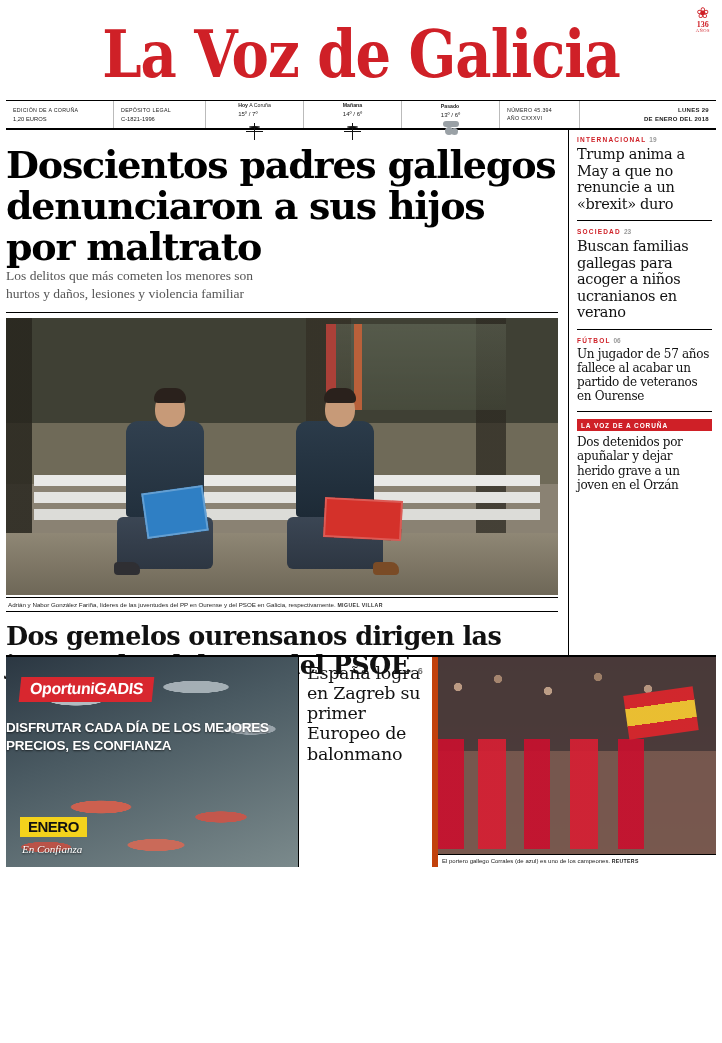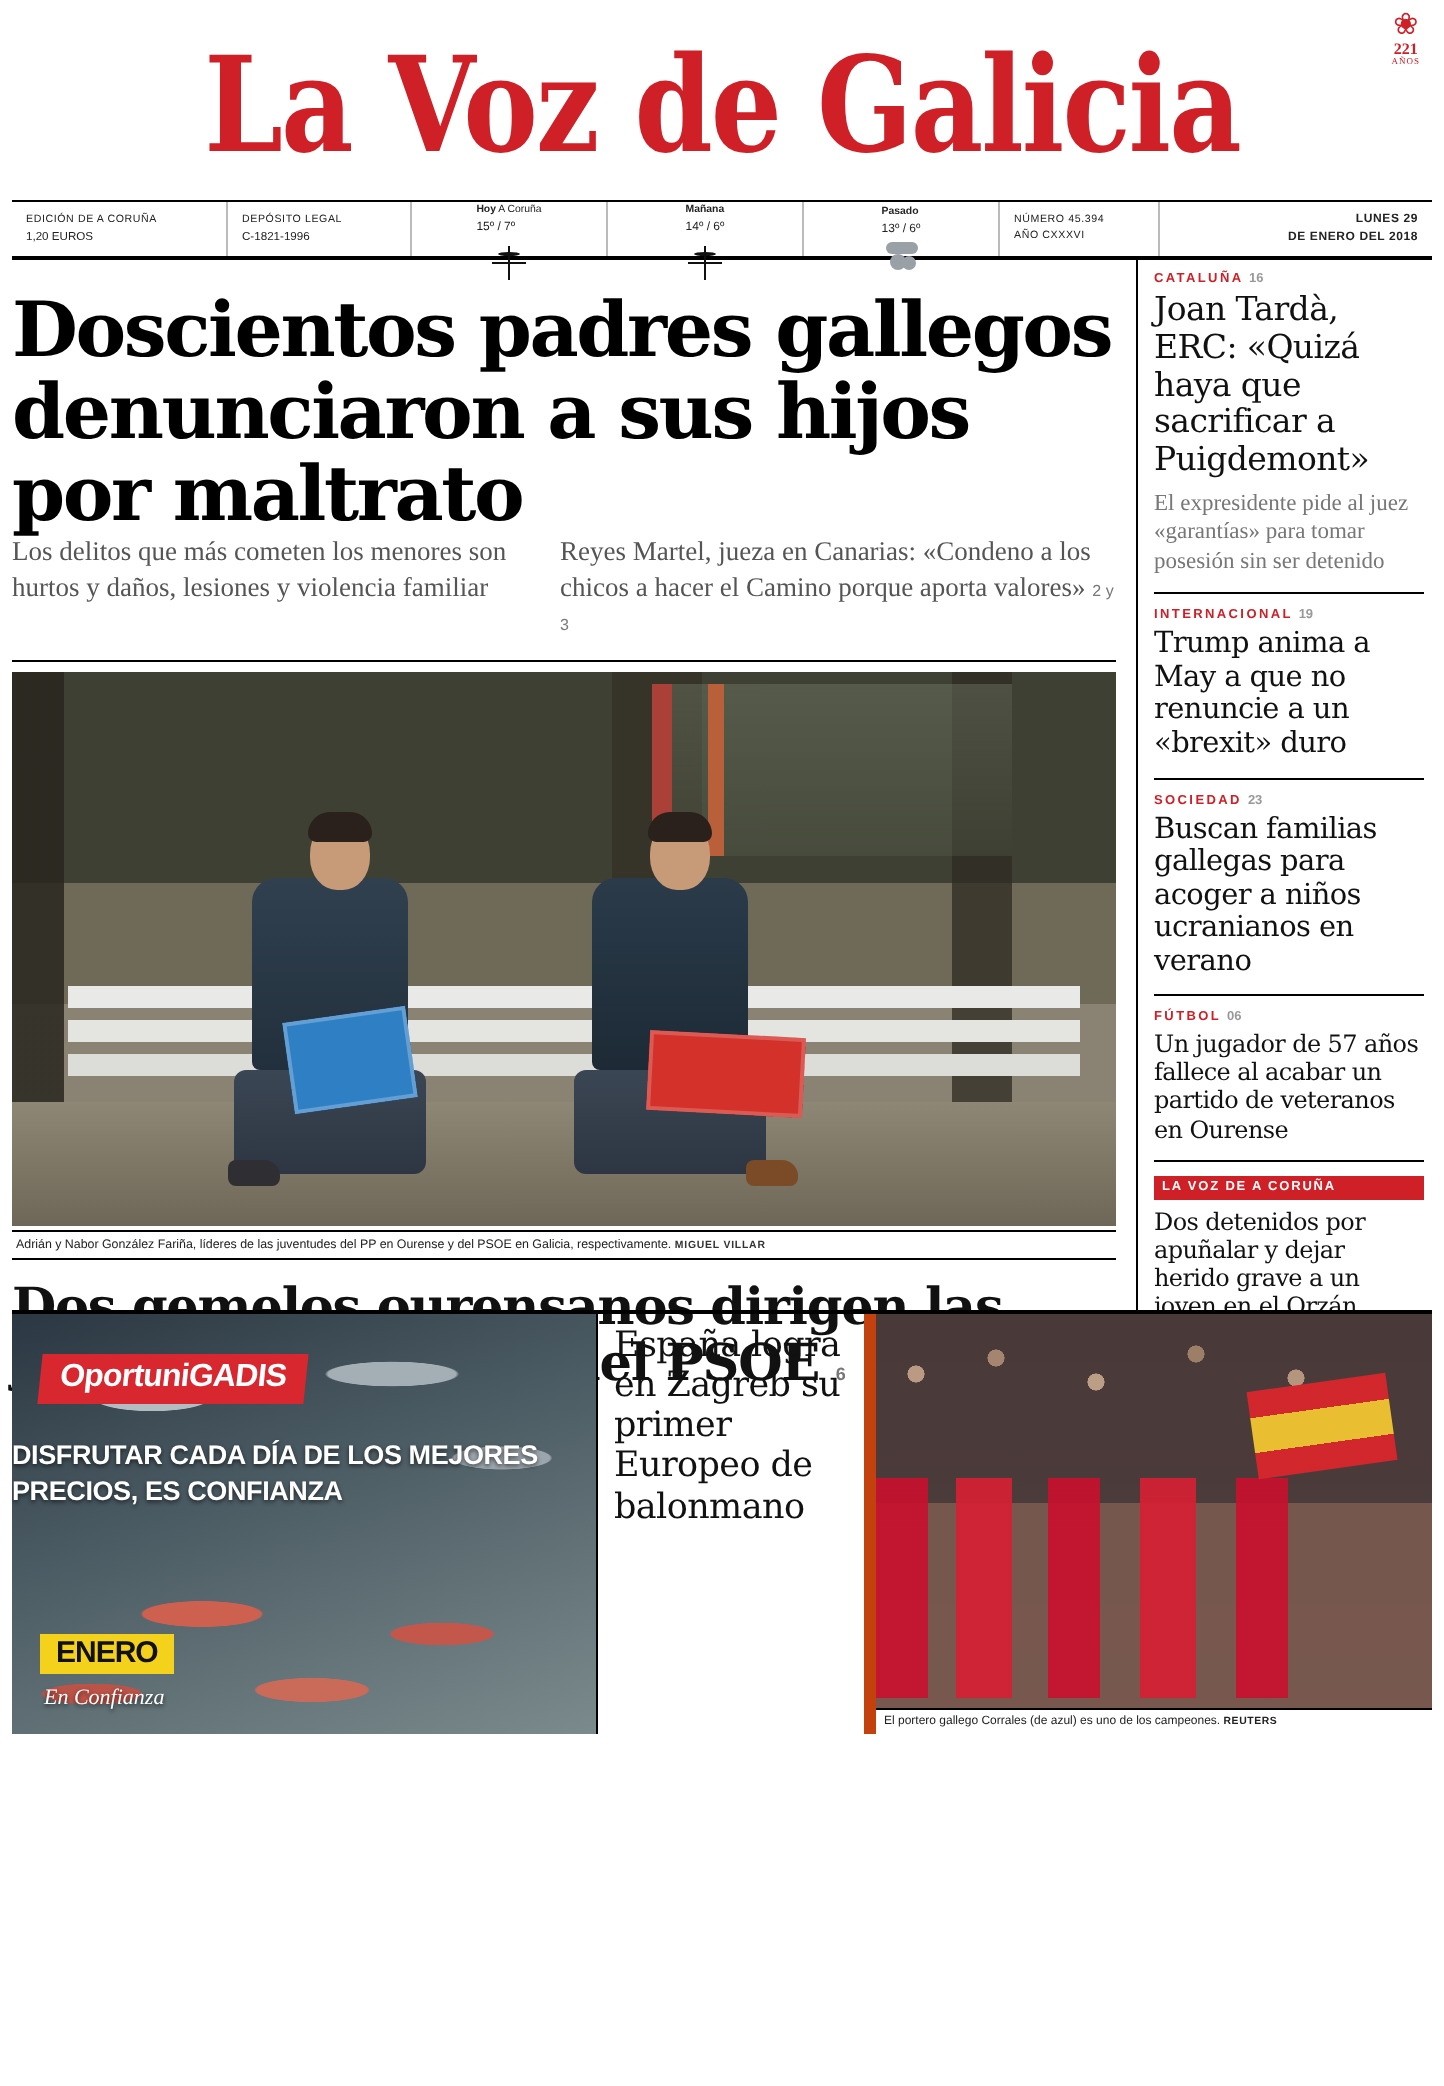--- a/index.html
+++ b/index.html
@@ -347,21 +347,21 @@
 </style>
 </head>
 <body>
 
 <div class="page">
 
   <div class="masthead">
     <div class="masthead-title">La Voz de Galicia</div>
     <div class="anniversary">
       <div class="flower">❀</div>
-      <div class="num">221</div>
+      <div class="num">136</div>
       <div class="lbl">AÑOS</div>
     </div>
   </div>
 
   <div class="infobar">
     <div class="infocell edition">
       <span class="top">EDICIÓN DE A CORUÑA</span>
       <span class="bot">1,20 EUROS</span>
     </div>
     <div class="infocell legal">
@@ -411,24 +411,20 @@
       <span class="top">DE ENERO DEL 2018</span>
     </div>
   </div>
 
   <div class="content">
 
     <div class="left-col">
       <h1 class="lead-head">Doscientos padres gallegos denunciaron a sus hijos por maltrato</h1>
       <div class="lead-subs">
         <div class="s1">Los delitos que más cometen los menores son hurtos y daños, lesiones y violencia familiar</div>
-        <div class="s2">
-          <span>Reyes Martel, jueza en Canarias: «Condeno a los chicos a hacer el Camino porque aporta valores»</span>
-          <span class="pg">2 y 3</span>
-        </div>
       </div>
 
       <div class="photo-wrap">
         <div class="photo">
           <div class="ph-trees"></div>
           <div class="ph-play"></div>
           <div class="ph-ground"></div>
           <div class="ph-bench"></div>
           <div class="person p1">
             <div class="head"></div>
@@ -451,28 +447,20 @@
         </div>
         <h2 class="sec-head">
           <span>Dos gemelos ourensanos dirigen las juventudes del PP y del PSOE</span>
           <span class="pg">6</span>
         </h2>
       </div>
     </div>
 
     <div class="right-col">
 
-      <div class="r-item">
-        <div class="kicker">
-          <span>CATALUÑA</span>
-          <span class="pgn">16</span>
-        </div>
-        <div class="r-head">Joan Tardà, ERC: «Quizá haya que sacrificar a Puigdemont»</div>
-        <div class="r-sub">El expresidente pide al juez «garantías» para tomar posesión sin ser detenido</div>
-      </div>
 
       <div class="r-item">
         <div class="kicker">
           <span>INTERNACIONAL</span>
           <span class="pgn">19</span>
         </div>
         <div class="r-head sm">Trump anima a May a que no renuncie a un «brexit» duro</div>
       </div>
 
       <div class="r-item">

